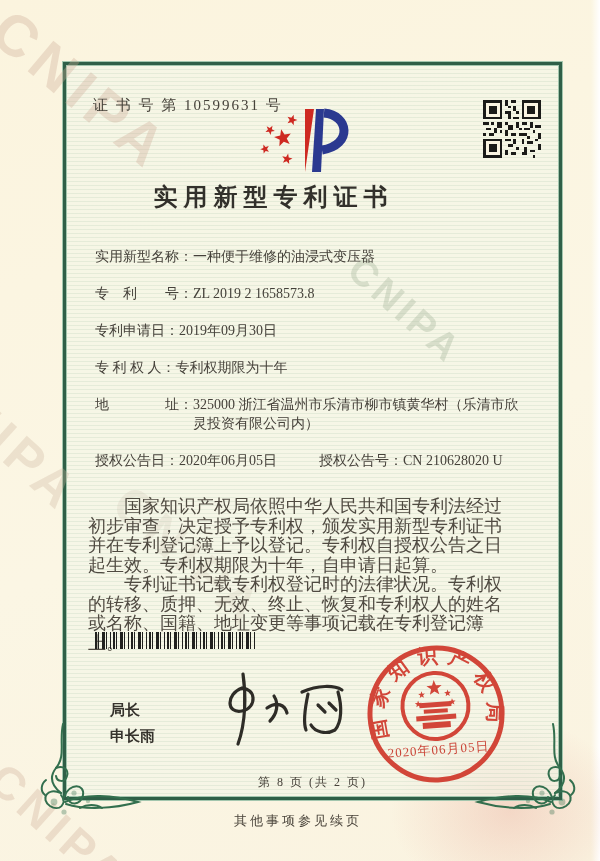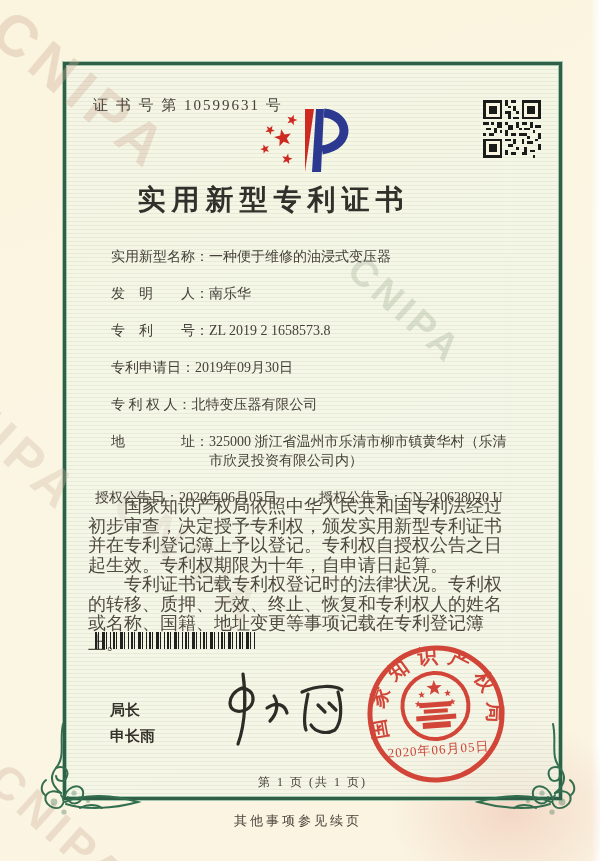--- a/index.html
+++ b/index.html
@@ -26,24 +26,24 @@
   .frame{position:absolute;left:63px;top:62px;width:499px;height:738px;box-sizing:border-box;
     border:3px solid #2f5f47;z-index:0;
     box-shadow:inset 0 0 0 1px #a3c6ae, 0 0 0 1px #a3c6ae;
     background-image:repeating-linear-gradient(180deg,rgba(140,180,150,.16) 0 1px,rgba(0,0,0,0) 1px 4px);
     background-color:rgba(242,246,233,.55);}
   .content{position:absolute;left:0;top:0;width:600px;height:861px;z-index:2;}
   .cert-no{position:absolute;left:93px;top:96px;font-size:15px;letter-spacing:2px;color:#46423a;}
   .qr{position:absolute;left:483px;top:100px;width:58px;height:58px;}
   .logo{position:absolute;left:243px;top:102px;width:115px;height:76px;}
   .title{position:absolute;left:63px;top:181px;width:421px;text-align:center;
-    font-size:28px;font-weight:bold;letter-spacing:6px;color:#32302b;}
+    font-size:24px;font-weight:bold;letter-spacing:6px;color:#32302b;}
   .fields{position:absolute;left:95px;top:247px;width:425px;font-size:14px;color:#45413a;}
   .field-row{display:flex;line-height:19px;margin-bottom:18px;}
-  .field-row .lbl{flex:none;white-space:pre;margin-left:16px;}
+  .field-row .lbl{flex:none;white-space:pre;}
   .field-row .val{flex:1;}
   .grant-row{display:flex;line-height:19px;text-align:right;}
   .grant-col1{flex:none;width:224px;display:flex;}
   .grant-col2{flex:none;display:flex;}
   .paras{position:absolute;left:88px;top:497px;width:430px;font-size:18px;
     line-height:19.5px;color:#4f4a41;}
   .paras p{margin:0;text-indent:2em;}
   .barcode{position:absolute;left:95px;top:632px;width:162px;height:17px;
     background-image:repeating-linear-gradient(90deg,
       #20201e 0 2px,rgba(0,0,0,0) 2px 3px,
@@ -197,34 +197,30 @@
   </svg>
 
   <div class="title">实用新型专利证书</div>
 
   <div class="fields">
     <div class="field-row">
       <span class="lbl">实用新型名称：</span>
       <span class="val">一种便于维修的油浸式变压器</span>
     </div>
     <div class="field-row">
-      <span class="lbl">发　明　　人：</span>
-      <span class="val">南乐华</span>
-    </div>
-    <div class="field-row">
       <span class="lbl">专　利　　号：</span>
       <span class="val">ZL 2019 2 1658573.8</span>
     </div>
     <div class="field-row">
       <span class="lbl">专利申请日：</span>
       <span class="val">2019年09月30日</span>
     </div>
     <div class="field-row">
       <span class="lbl">专 利 权 人：</span>
-      <span class="val">北特变压器有限公司</span>
+      <span class="val">专利权期限为十年</span>
     </div>
     <div class="field-row">
       <span class="lbl">地　　　　址：</span>
       <span class="val">325000 浙江省温州市乐清市柳市镇黄华村（乐清市欣灵投资有限公司内）</span>
     </div>
     <div class="grant-row">
       <span class="grant-col1">
         <span>授权公告日：</span>
         <span>2020年06月05日</span>
       </span>
@@ -278,16 +274,16 @@
       <use href="#sst" transform="translate(57,63) scale(.36)"></use>
       <use href="#sst" transform="translate(91,63) scale(.36)"></use>
       <rect x="58" y="62" width="32" height="5"></rect>
       <rect x="62" y="69" width="24" height="4"></rect>
       <rect x="54" y="75" width="40" height="5"></rect>
       <rect x="60" y="82" width="28" height="6"></rect>
     </g>
     <text x="74" y="114" text-anchor="middle" fill="#c8382b" font-size="13" letter-spacing="1" font-family="'Liberation Serif',serif">2020年06月05日</text>
   </svg>
 
-  <div class="page-no">第 1 页 (共 1 页)</div>
+  <div class="page-no">第 8 页 (共 2 页)</div>
   <div class="cont-note">其他事项参见续页</div>
 
 </div>
 
 </body></html>

